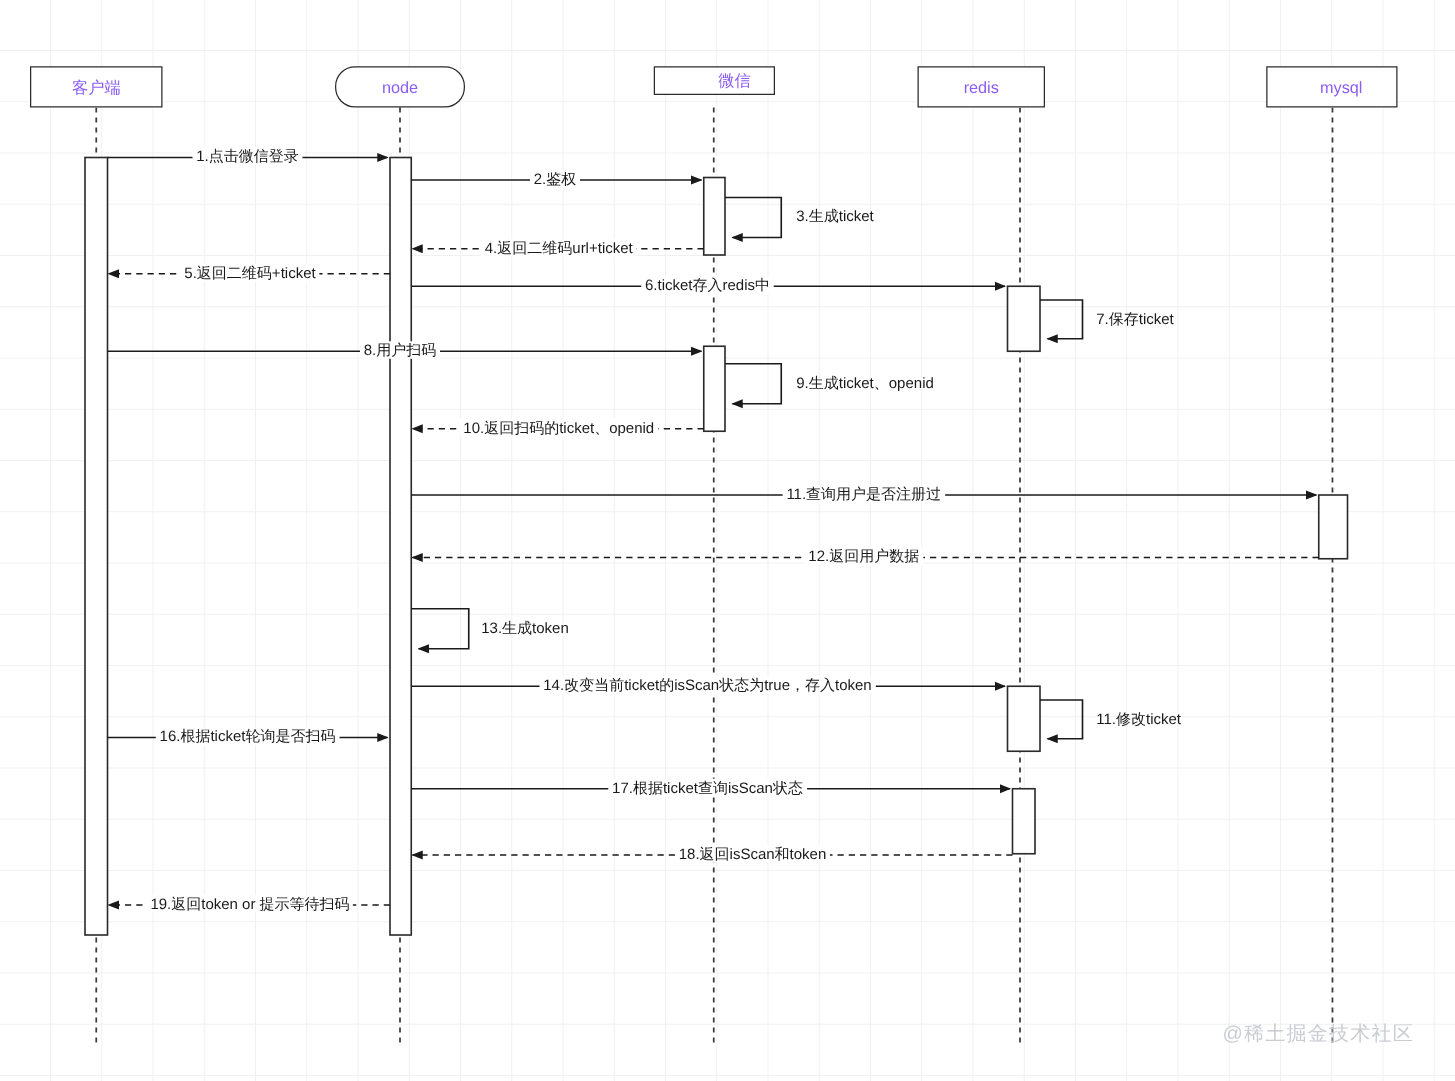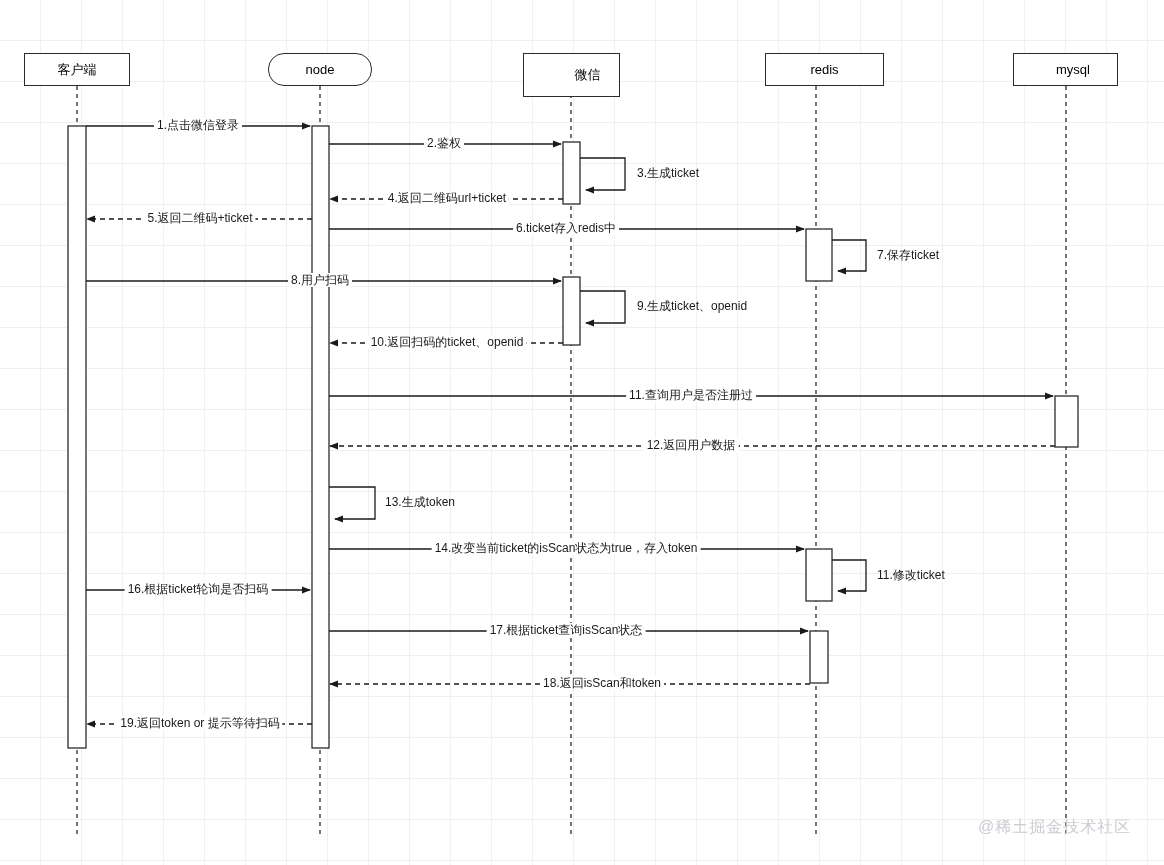--- a/index.html
+++ b/index.html
@@ -28,21 +28,21 @@
     height: 865px;
   }
   .actor-box {
     position: absolute;
     border: 1.6px solid #2b2b2b;
     background: #ffffff;
     display: flex;
     align-items: center;
     justify-content: center;
     font-size: 13px;
-    color: #000000;
+    color: #8b5cf6;
     box-sizing: border-box;
   }
   .msg-label {
     position: absolute;
     background: #ffffff;
     font-size: 12px;
     color: #1a1a1a;
     white-space: nowrap;
     padding: 0 3px;
     line-height: 14px;
@@ -116,24 +116,24 @@
       </g>
   </svg>
 
   <div id="actor-boxes">
       <div class="actor-box" style="left: 24px; top: 53px; width: 106px; height: 33px;">
         <span>客户端</span>
       </div>
       <div class="actor-box" style="left: 268px; top: 53px; width: 104px; height: 33px; border-radius: 16px;">
         <span>node</span>
       </div>
-      <div class="actor-box" style="left: 523px; top: 53px; width: 97px; height: 44px; padding-left: 32px;">
+      <div class="actor-box" style="left: 523px; top: 53px; width: 97px; height: 23px; padding-left: 32px;">
         <span>微信</span>
       </div>
-      <div class="actor-box" style="left: 765px; top: 53px; width: 119px; height: 33px; text-align: right;">
+      <div class="actor-box" style="left: 734px; top: 53px; width: 102px; height: 33px; text-align: right;">
         <span>redis</span>
       </div>
       <div class="actor-box" style="left: 1013px; top: 53px; width: 105px; height: 33px; padding-left: 15px;">
         <span>mysql</span>
       </div>
     </div>
   <div id="message-labels">
       <div class="msg-label center" style="left: 198px; top: 118px;">1.点击微信登录</div>
       <div class="msg-label center" style="left: 444px; top: 136px;">2.鉴权</div>
       <div class="self-label" style="left: 637px; top: 166px;">3.生成ticket</div>

